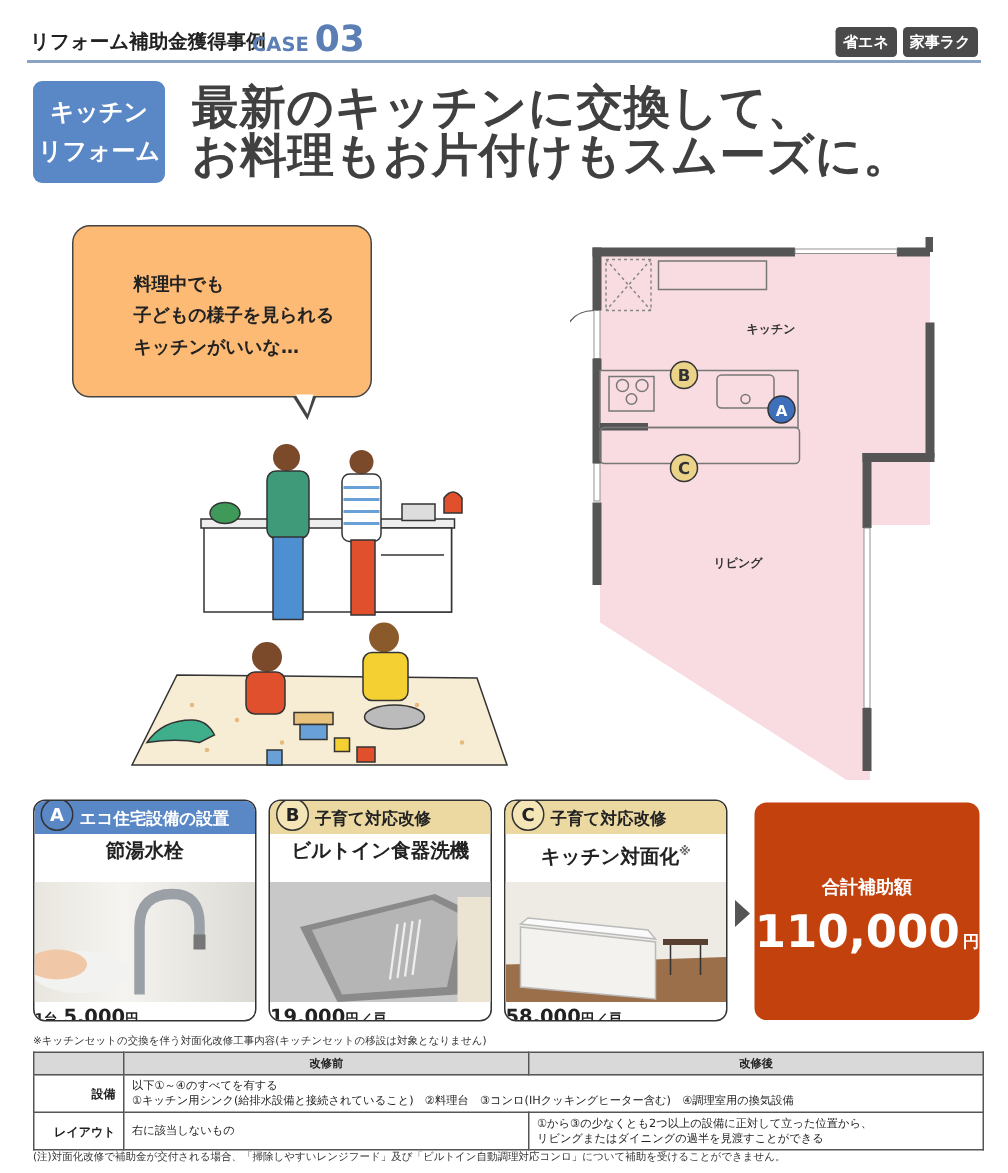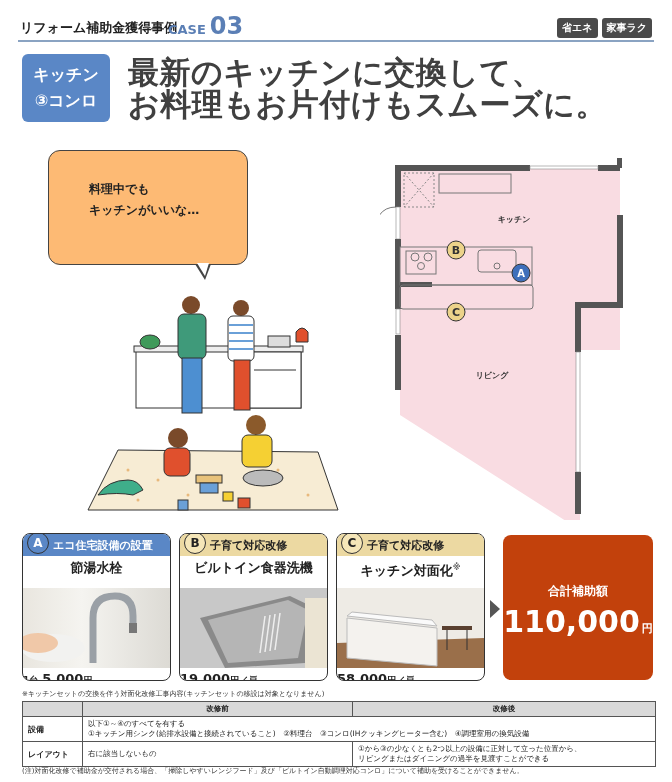--- a/index.html
+++ b/index.html
@@ -35,48 +35,49 @@
 .card .pr .pre{font-size:9px;margin-right:4px}
 .arrow{position:absolute;left:490px;top:600px;width:0;height:0;border-top:9px solid transparent;border-bottom:9px solid transparent;border-left:10px solid #555}
 .total{position:absolute;left:503px;top:535px;width:150px;height:145px;background:#c2410c;border-radius:8px;color:#fff;text-align:center}
 .total .l{margin-top:48px;font-size:12px;font-weight:bold}
 .total .v{margin-top:4px;font-size:30px;font-weight:bold}
 .total .v .u{font-size:11px;margin-left:2px}
 .note1{position:absolute;left:22px;top:689px;font-size:7px;color:#333}
 table{position:absolute;left:22px;top:701px;width:634px;border-collapse:collapse;font-size:7.5px}
 td,th{border:1px solid #555;padding:2px 5px;vertical-align:middle}
 th{background:#d9d9d9;font-weight:bold;text-align:center;height:13px}
-td.rh{font-weight:bold;text-align:left;width:60px;font-size:8px}
+td.rh{font-weight:bold;text-align:right;width:60px;font-size:8px}
 .note2{position:absolute;left:22px;top:766px;font-size:7px;color:#333}
 </style>
 </head>
 <body>
 
 <div class="header">
   <span class="t">リフォーム補助金獲得事例</span>
   <span class="case"><span class="c1">CASE</span><span class="c2">03</span></span>
   <div class="tags">
     <span class="tag">省エネ</span>
     <span class="tag">家事ラク</span>
   </div>
 </div>
 
 <div class="catbox">
   <div>キッチン</div>
-  <div>③コンロ</div>
+  <div>リフォーム</div>
 </div>
 
 <div class="headline">
   <div>最新のキッチンに交換して、</div>
   <div>お料理もお片付けもスムーズに。</div>
 </div>
 
 <div class="bubble">
   <div class="txt">
     <div>料理中でも</div>
+    <div>子どもの様子を見られる</div>
     <div>キッチンがいいな…</div>
   </div>
 </div>
 <div class="bubble-tail"></div>
 <div class="bubble-tail2"></div>
 
 <svg class="illus" viewBox="0 0 270 240">
 
   <polygon points="40,170 240,172 260,230 10,230" fill="#f7ecd4" stroke="#333" stroke-width="1"></polygon>
   <g fill="#e8b97c">

